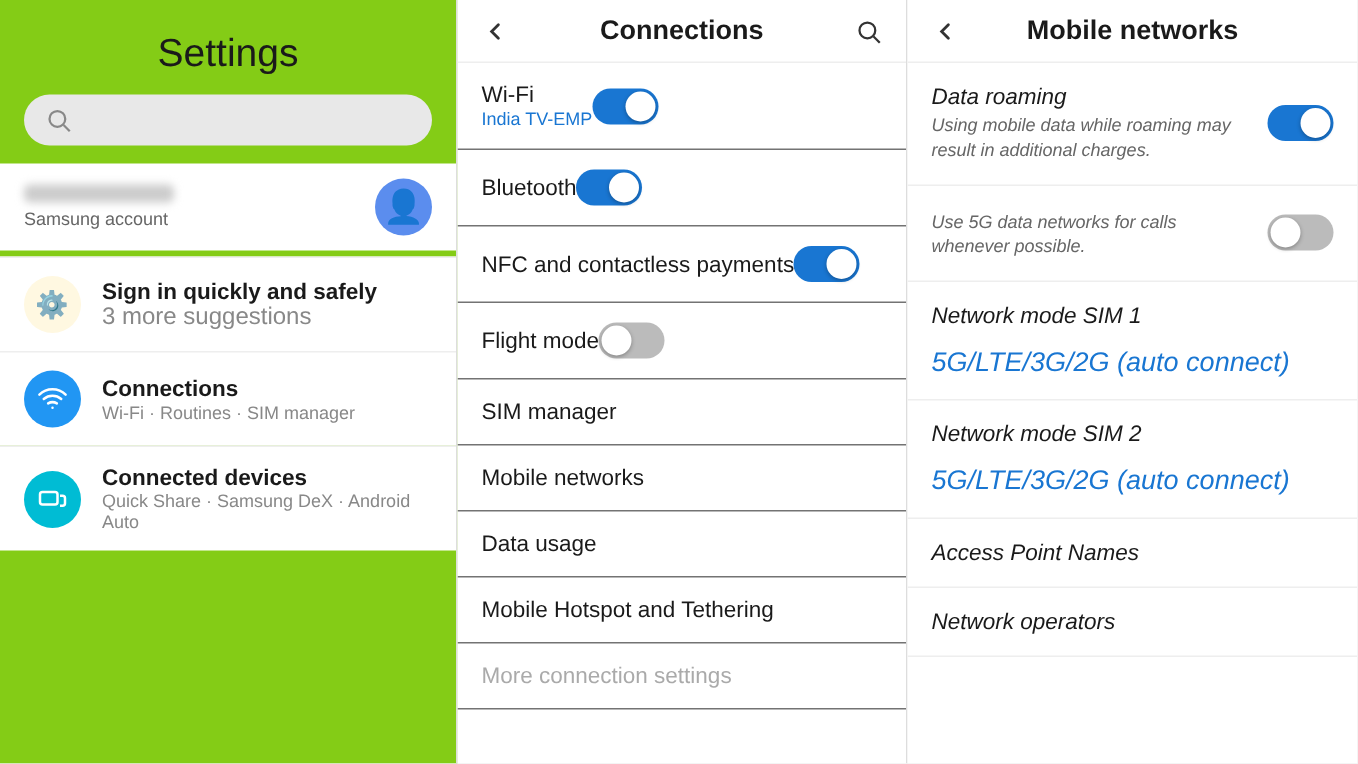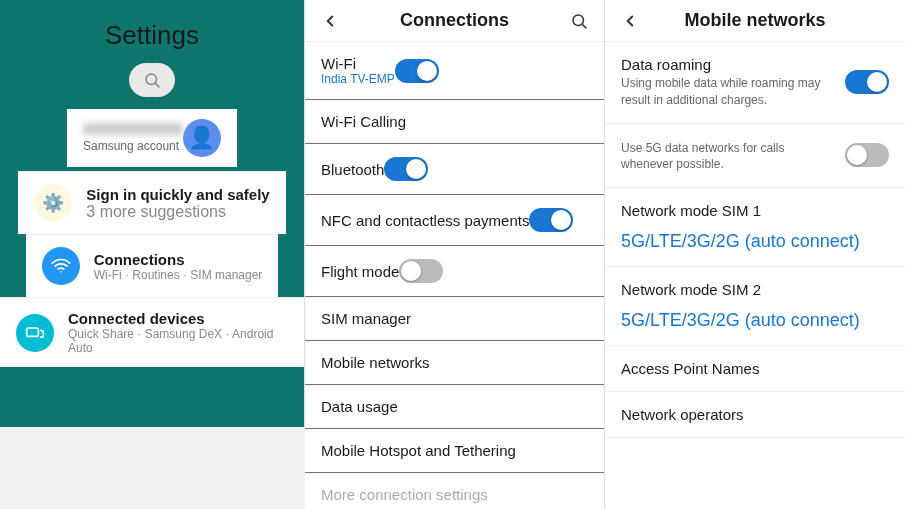--- a/index.html
+++ b/index.html
@@ -8,27 +8,26 @@
       background: #f0f0f0;
       width: 905px;
       height: 509px;
       overflow: hidden;
       display: flex;
     }
 
     
     .panel-settings {
       width: 305px;
-      height: 427px;
-      background: #0f766e;
+      height: 509px;
+      background: #84cc16;
       display: flex;
       flex-direction: column;
       overflow: hidden;
       border-right: 1px solid #ddd;
-      align-items: center;
     }
 
     .settings-title {
       font-size: 26px;
       font-weight: 400;
       text-align: center;
       padding: 20px 0 12px;
       color: #1a1a1a;
     }
 
@@ -253,20 +252,21 @@
       flex-direction: column;
       overflow: hidden;
     }
 
     .mobile-item {
       display: flex;
       align-items: center;
       justify-content: space-between;
       padding: 14px 16px;
       border-bottom: 1px solid #eee;
+      font-style: italic;
     }
 
     .mobile-item-left {
       display: flex;
       flex-direction: column;
       flex: 1;
       margin-right: 10px;
     }
 
     .mobile-item-title {
@@ -365,25 +365,20 @@
   <div class="conn-item">
     <div class="conn-item-left">
       <span class="conn-item-title">Wi-Fi</span>
       <span class="conn-item-sub">India TV-EMP</span>
     </div>
     <div class="toggle toggle-on">
       <div class="toggle-knob knob-right"></div>
     </div>
   </div>
 
-  <div class="conn-item">
-    <div class="conn-item-left">
-      <span class="conn-item-title">Wi-Fi Calling</span>
-    </div>
-  </div>
 
   <div class="conn-item">
     <div class="conn-item-left">
       <span class="conn-item-title">Bluetooth</span>
     </div>
     <div class="toggle toggle-on">
       <div class="toggle-knob knob-right"></div>
     </div>
   </div>
 

